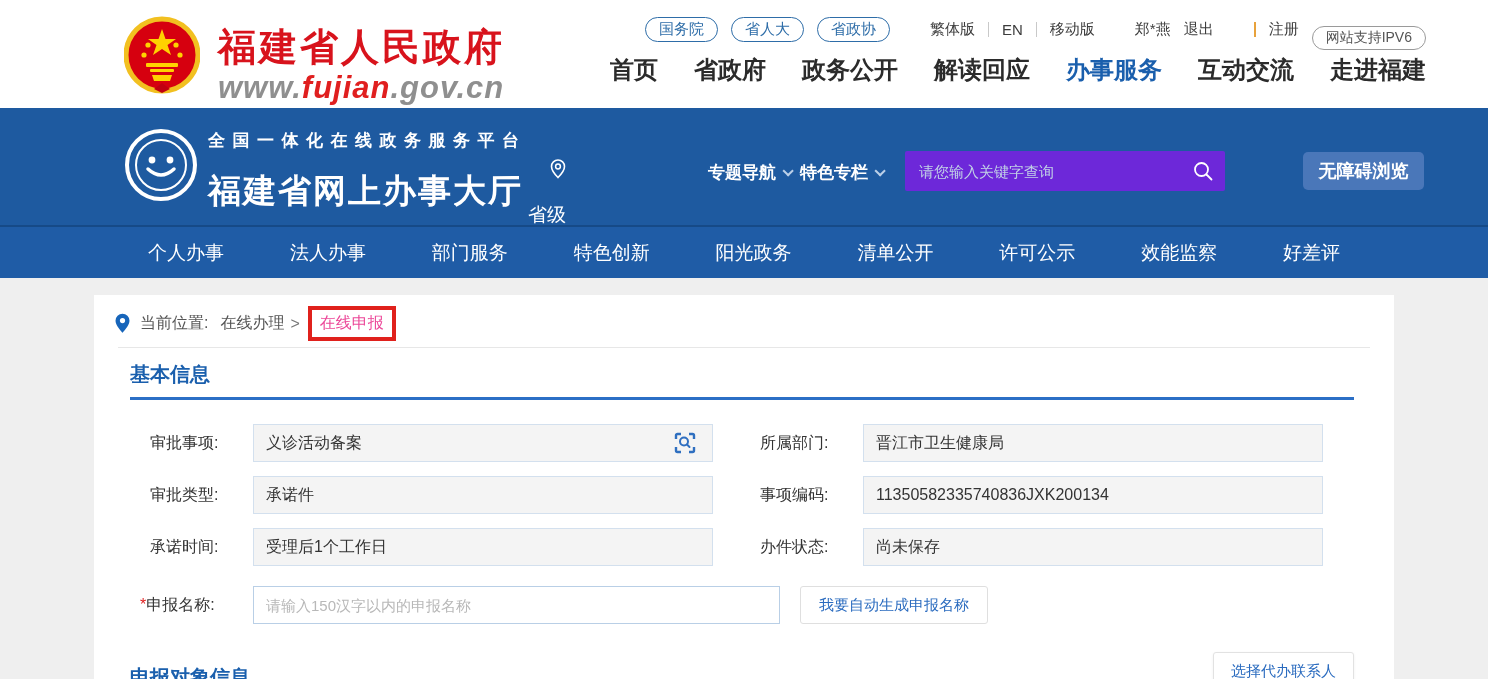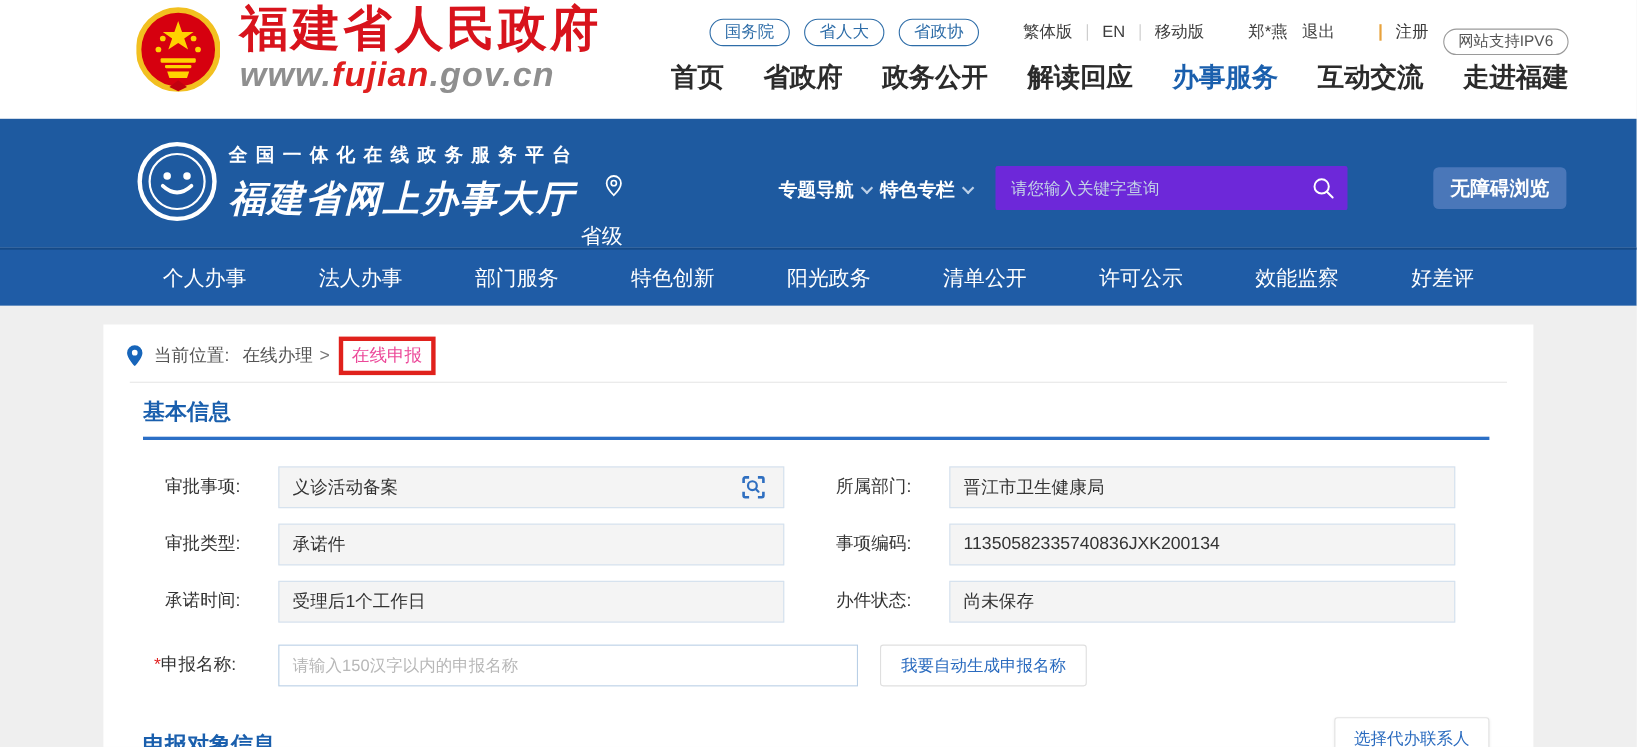--- a/index.html
+++ b/index.html
@@ -5,21 +5,21 @@
   * { margin:0; padding:0; box-sizing:border-box; }
   html,body { width:1488px; }
   body { font-family:"Liberation Sans", sans-serif; background:#fff; }
   .page { position:relative; width:1488px; height:679px; overflow:hidden; background:#efefef; }
 
   
   .top-header { position:absolute; top:0; left:0; width:1488px; height:108px; background:#fff; }
   .brand { position:absolute; left:124px; top:4px; display:flex; align-items:center; }
   .emblem { width:76px; height:80px; }
   .brand-text { margin-left:18px; }
-  .site-name { font-size:44px; font-weight:900; color:#d8131c; letter-spacing:3px; line-height:46px; }
+  .site-name { font-size:38px; font-weight:900; color:#d8131c; letter-spacing:3px; line-height:46px;margin-top:20px; }
   .site-url { font-size:31px; font-weight:bold; color:#8f8f8f; letter-spacing:1px;font-style:italic; }
   .site-url .red { color:#e01f1f; }
 
   .utility-row { position:absolute; top:8px; right:62px; display:flex; align-items:center; gap:13px;
                  font-size:15px; color:#3c3c3c; }
   .pill { border:1px solid #2e6da8; color:#2e6da8; border-radius:13px; padding:2px 13px; font-size:15px; background:#fff; cursor:pointer; }
   .pill-gray { border:1px solid #9a9a9a; color:#555; border-radius:13px; padding:2px 13px; font-size:14px; background:#fff;margin-top:18px; }
   .sep { width:1px; height:15px; background:#c9c9c9; }
   .sep-orange { width:2px; height:15px; background:#e8a23c; }
   .util-link { cursor:pointer; }
@@ -28,21 +28,21 @@
   .main-nav { position:absolute; top:54px; right:62px; display:flex; gap:36px;
               font-size:24px; font-weight:bold; color:#2b2b2b; }
   .main-nav .nav-item { cursor:pointer; }
   .main-nav .active { color:#1a5fad; }
 
   
   .banner { position:absolute; top:108px; left:0; width:1488px; height:117px; background:#1e5aa0; }
   .portal-logo { position:absolute; left:124px; top:20px; width:74px; height:74px; }
   .portal-titles { position:absolute; left:208px; top:21px; color:#fff; }
   .portal-line1 { font-size:17px; letter-spacing:7.5px; font-weight:bold; }
-  .portal-line2 { font-size:33px; font-weight:bold; letter-spacing:2px; margin-top:7px;font-style:italic; }
+  .portal-line2 { font-size:33px; font-weight:bold; letter-spacing:2px; margin-top:17px; }
   .region { position:absolute; left:528px; top:51px; display:flex; align-items:flex-end; gap:23px;
             color:#fff; font-size:19px; cursor:pointer;flex-direction:column; }
   .banner-menu { position:absolute; top:53px; display:flex; align-items:center; gap:6px;
                  color:#fff; font-size:17px; font-weight:bold; cursor:pointer; }
   .menu-1 { left:708px; }
   .menu-2 { left:800px; }
   .caret { width:8px; height:8px; border-right:2px solid #bcd0e8; border-bottom:2px solid #bcd0e8;
            transform:rotate(45deg) translateY(-3px); display:inline-block; }
   .banner-search { position:absolute; left:905px; top:43px; width:320px; height:40px;
                    background:#6d28d9; border-radius:2px; display:flex; align-items:center; }

